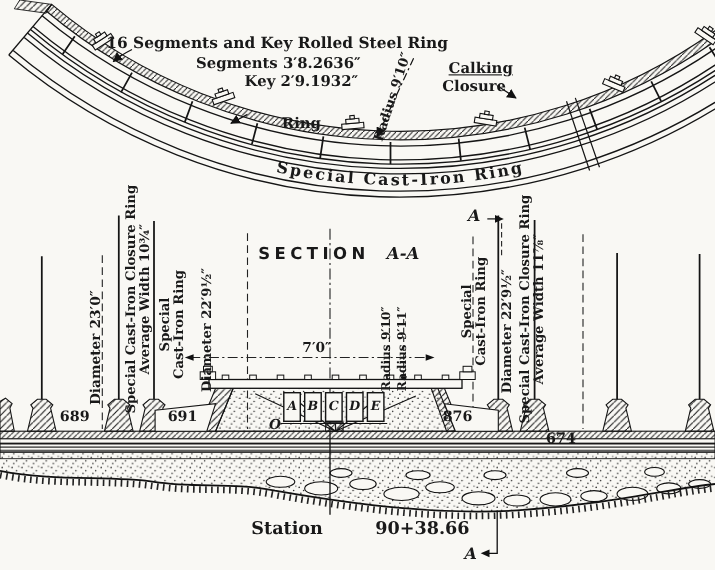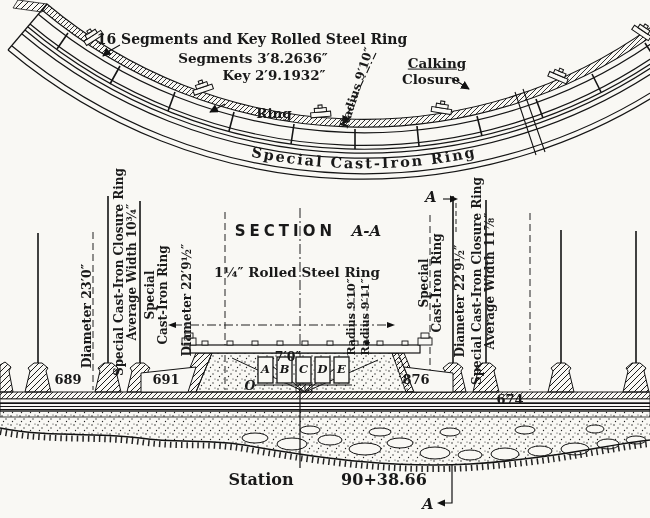--- a/index.html
+++ b/index.html
@@ -231,22 +231,21 @@
 <div class="lbl rot" style="left:431px;top:283px;font-size:12px;">
   <div>Special</div>
   <div>Cast-Iron Ring</div>
 </div>
 <div class="lbl rot" style="left:461px;top:301px;font-size:12px;">Diameter 22′9½″</div>
 <div class="lbl rot" style="left:484px;top:281px;font-size:12px;">
   <div>Special Cast-Iron Closure Ring</div>
   <div>Average Width 11⅞″</div>
 </div>
 
-<div class="lbl" style="left:297px;top:272px;font-size:13.5px;">1¼″ Rolled Steel Ring</div>
-<div class="lbl" style="left:288px;top:316px;font-size:12.5px;margin-top:41px;">7′0″</div>
+<div class="lbl" style="left:288px;top:316px;font-size:12.5px;">7′0″</div>
 <div class="lbl rot" style="left:352px;top:317px;font-size:11px;">Radius 9′10″</div>
 <div class="lbl rot" style="left:366px;top:317px;font-size:11px;">Radius 9′11″</div>
 
 <div class="lbl it" style="left:265.5px;top:369px;font-size:11.5px;">A</div>
 <div class="lbl it" style="left:284.5px;top:369px;font-size:11.5px;">B</div>
 <div class="lbl it" style="left:303.5px;top:369px;font-size:11.5px;">C</div>
 <div class="lbl it" style="left:322.5px;top:369px;font-size:11.5px;">D</div>
 <div class="lbl it" style="left:341.5px;top:369px;font-size:11.5px;">E</div>
 <div class="lbl it" style="left:250px;top:386px;font-size:12.5px;">O</div>
 

